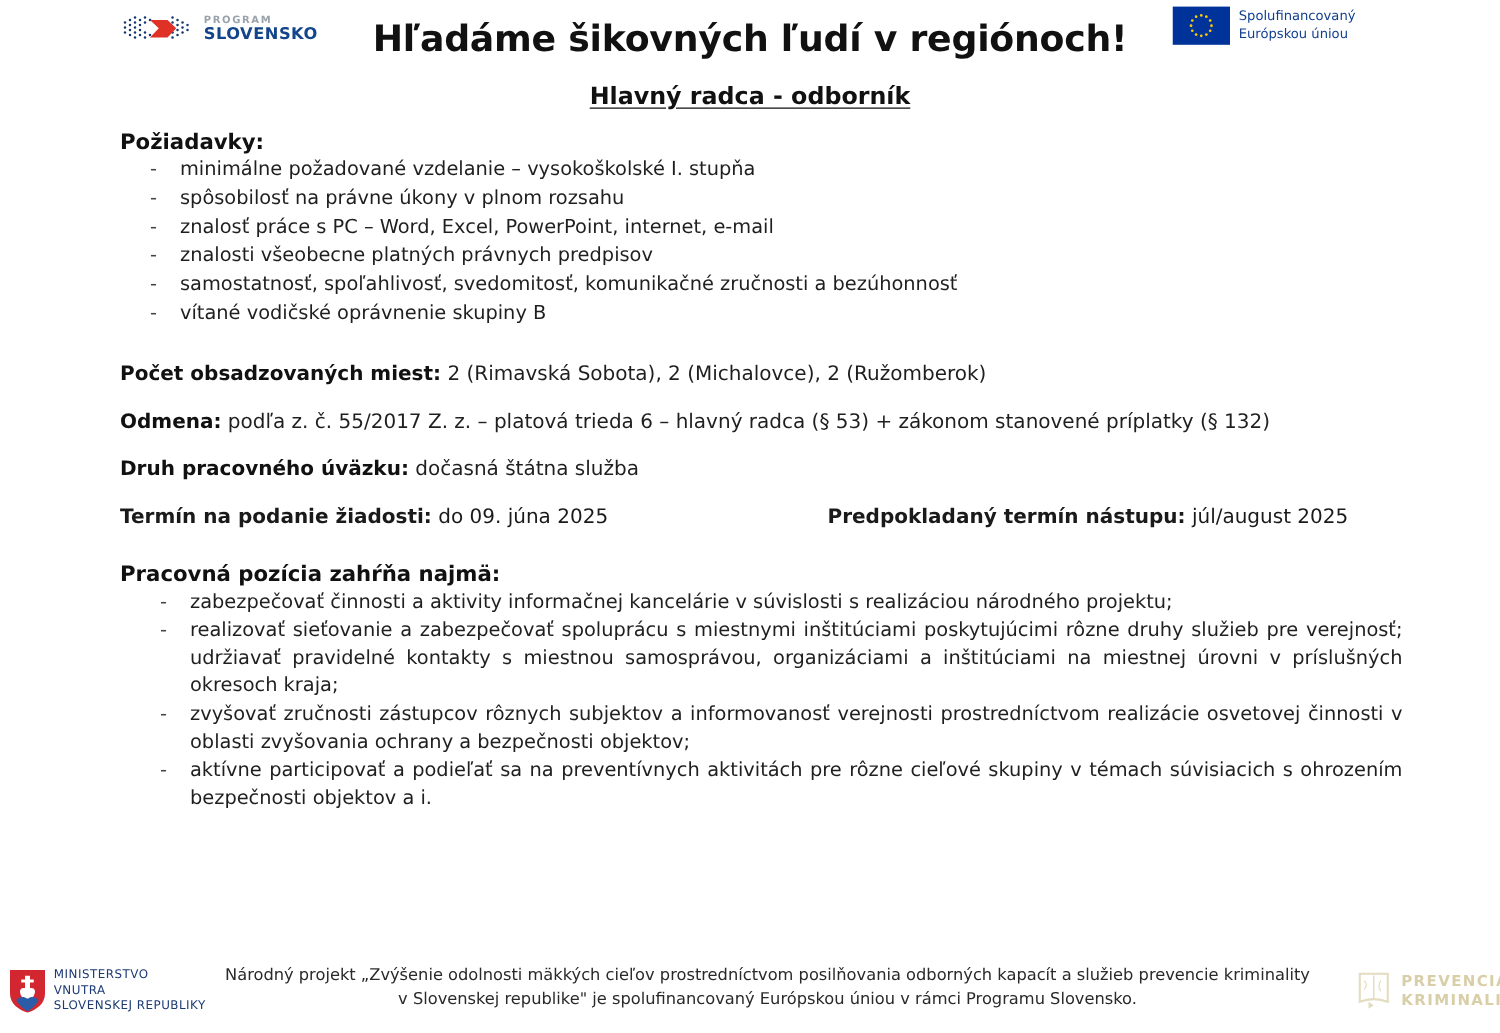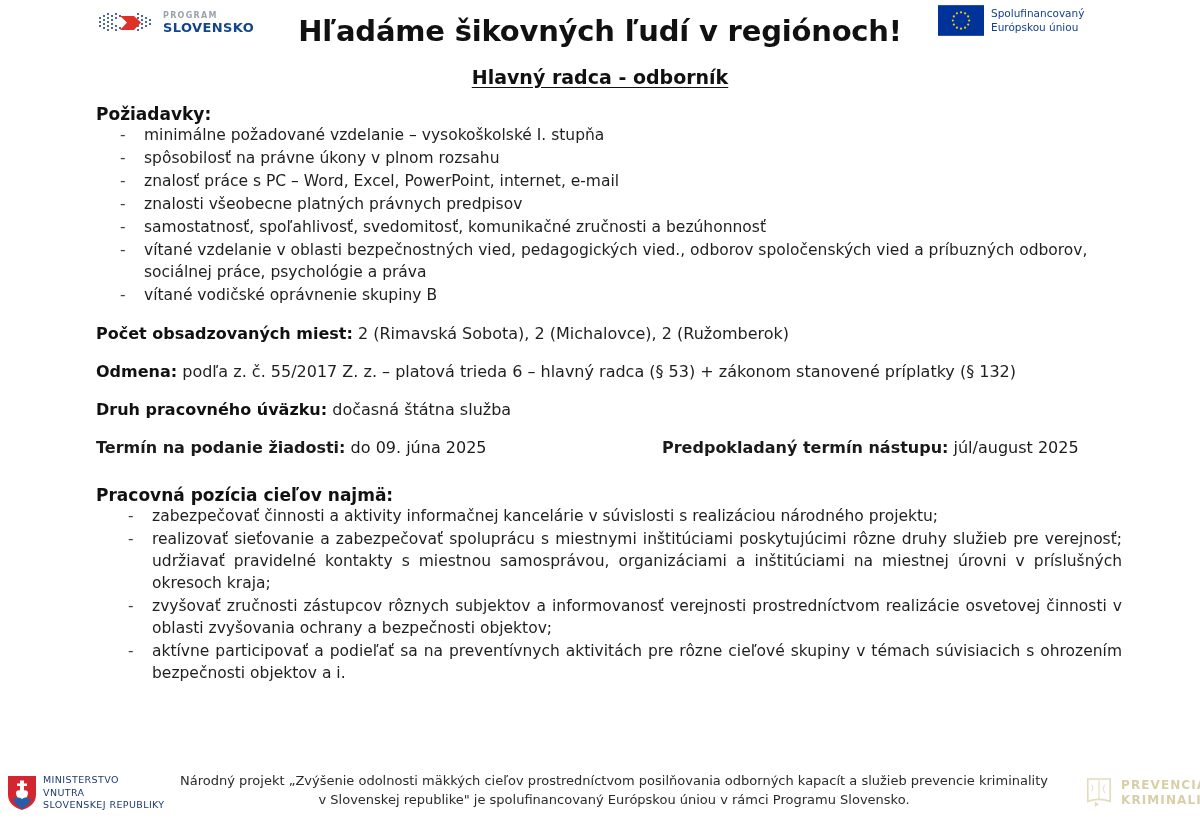--- a/index.html
+++ b/index.html
@@ -296,25 +296,24 @@
 <div class="content">
 
   <div class="sec-head">Požiadavky:</div>
 
   <ul class="dashlist req-list">
     <li>minimálne požadované vzdelanie – vysokoškolské I. stupňa</li>
     <li>spôsobilosť na právne úkony v plnom rozsahu</li>
     <li>znalosť práce s PC – Word, Excel, PowerPoint, internet, e-mail</li>
     <li>znalosti všeobecne platných právnych predpisov</li>
     <li>samostatnosť, spoľahlivosť, svedomitosť, komunikačné zručnosti a bezúhonnosť</li>
-    <li style="padding-right:56px;">vítané vzdelanie v oblasti bezpečnostných vied, pedagogických vied., odborov spoločenských vied a príbuzných odborov, sociálnej práce, psychológie a práva</li>
     <li>vítané vodičské oprávnenie skupiny B</li>
   </ul>
 
-  <div class="kv" style="margin-top:18px;">
+  <div class="kv" style="margin-top:28px;">
     <b>Počet obsadzovaných miest:</b>
     <span>2 (Rimavská Sobota), 2 (Michalovce), 2 (Ružomberok)</span>
   </div>
 
   <div class="kv" style="margin-top:19px;">
     <b>Odmena:</b>
     <span>podľa z. č. 55/2017 Z. z. – platová trieda 6 – hlavný radca (§ 53) + zákonom stanovené príplatky (§ 132)</span>
   </div>
 
   <div class="kv" style="margin-top:19px;">
@@ -326,21 +325,21 @@
     <div class="kv-left">
       <b>Termín na podanie žiadosti:</b>
       <span>do 09. júna 2025</span>
     </div>
     <div class="kv-right">
       <b>Predpokladaný termín nástupu:</b>
       <span>júl/august 2025</span>
     </div>
   </div>
 
-  <div class="pos-head" style="margin-top:28px;">Pracovná pozícia cieľov najmä:</div>
+  <div class="pos-head" style="margin-top:28px;">Pracovná pozícia zahŕňa najmä:</div>
 
   <ul class="dashlist duty-list">
     <li>zabezpečovať činnosti a aktivity informačnej kancelárie v súvislosti s realizáciou národného projektu;</li>
     <li>realizovať sieťovanie a zabezpečovať spoluprácu s miestnymi inštitúciami poskytujúcimi rôzne druhy služieb pre verejnosť; udržiavať pravidelné kontakty s miestnou samosprávou, organizáciami a inštitúciami na miestnej úrovni v príslušných okresoch kraja;</li>
     <li>zvyšovať zručnosti zástupcov rôznych subjektov a informovanosť verejnosti prostredníctvom realizácie osvetovej činnosti v oblasti zvyšovania ochrany a bezpečnosti objektov;</li>
     <li>aktívne participovať a podieľať sa na preventívnych aktivitách pre rôzne cieľové skupiny v témach súvisiacich s ohrozením bezpečnosti objektov a i.</li>
   </ul>
 </div>
 
 <div class="footer">

